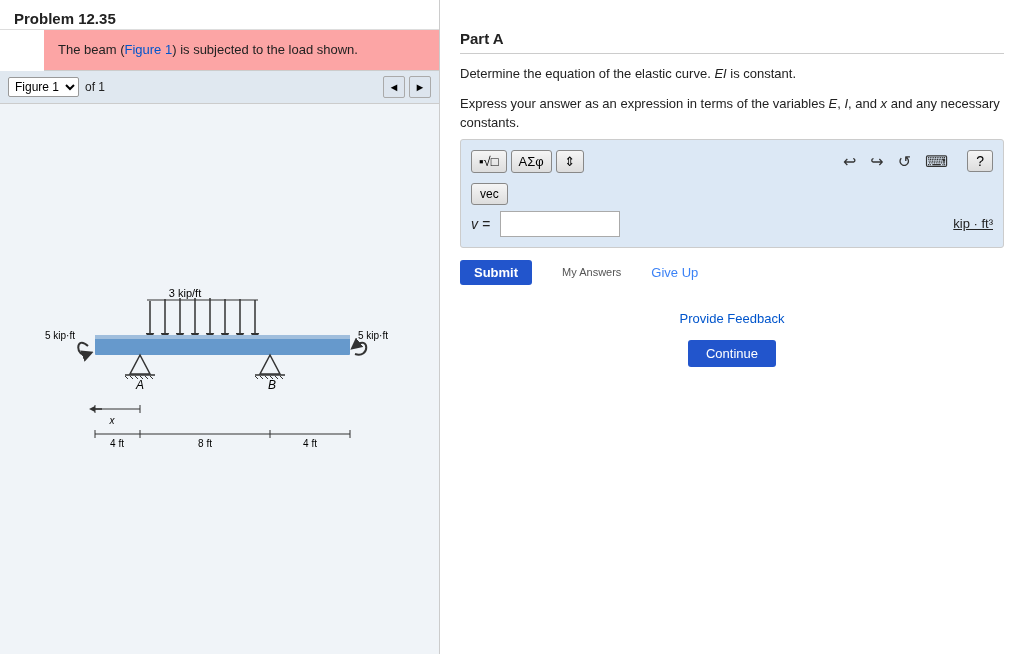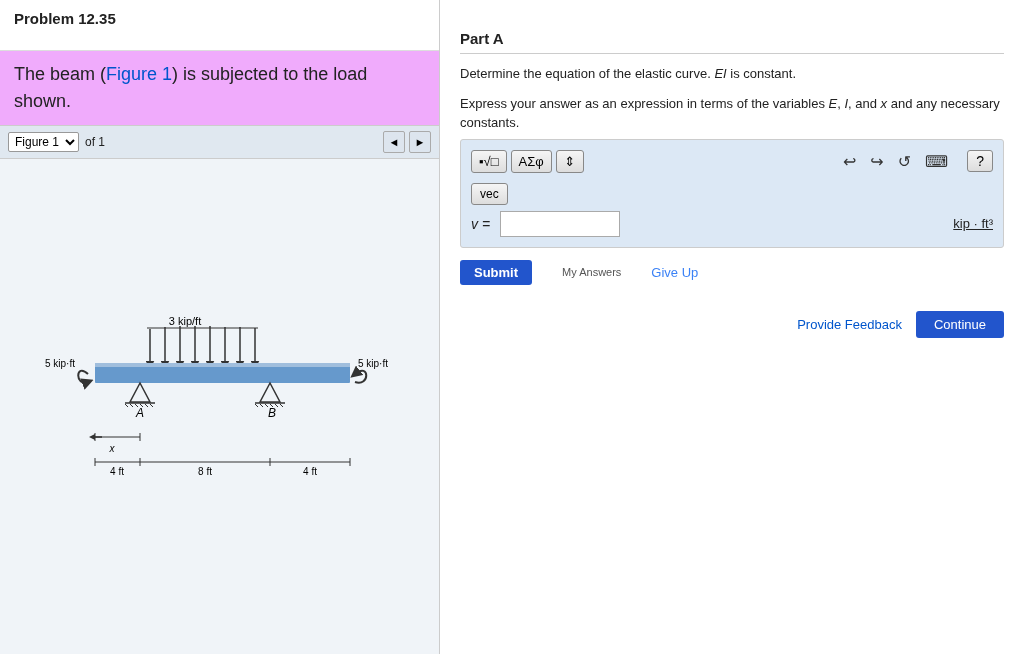--- a/index.html
+++ b/index.html
@@ -18,32 +18,33 @@
     .left-panel {
       width: 440px;
       min-width: 440px;
       border-right: 1px solid #ccc;
       display: flex;
       flex-direction: column;
       height: 654px;
     }
 
     .problem-header {
-      padding: 10px 14px 23px;
+      padding: 10px 14px 2px;
       font-size: 15px;
       font-weight: bold;
       border-bottom: 1px solid #ddd;
     }
 
     .problem-description {
       padding: 10px 14px;
-      background: #f0abfc;
+      background: #fca5a5;
       border-bottom: 1px solid #ccc;
-      font-size: 18px;
+      font-size: 13px;
       line-height: 1.5;
+      margin-left: 44px;
     }
 
     .problem-description a {
       color: #0055cc;
       text-decoration: none;
     }
 
     .figure-area {
       flex: 1;
       display: flex;
@@ -267,20 +268,21 @@
       cursor: pointer;
       text-decoration: none;
     }
 
     .bottom-row {
       display: flex;
       align-items: center;
       justify-content: flex-end;
       gap: 14px;
       margin-top: 6px;
+      flex-direction: column;
     }
 
     .provide-feedback-link {
       color: #0055cc;
       font-size: 13px;
       cursor: pointer;
       text-decoration: none;
     }
 
     .continue-btn {

